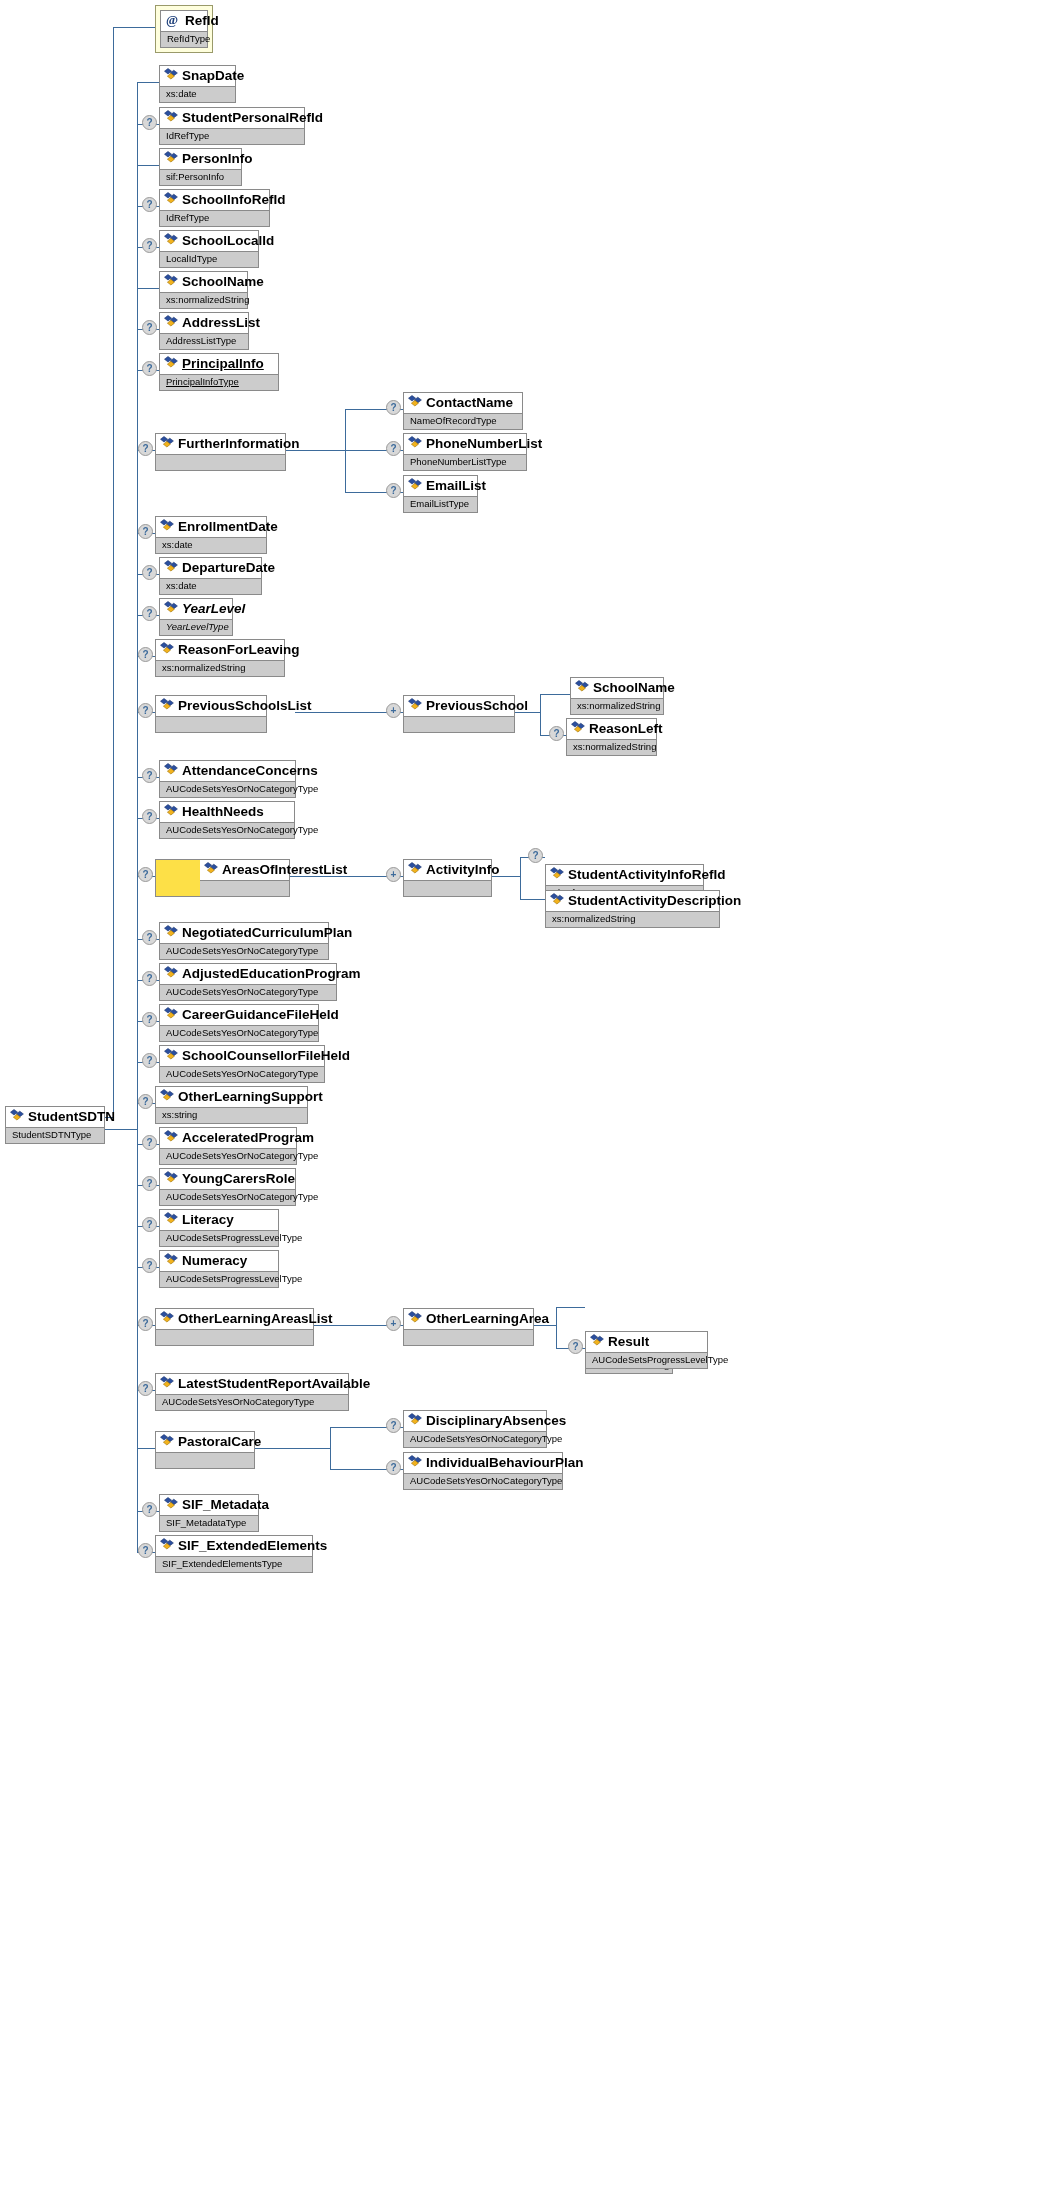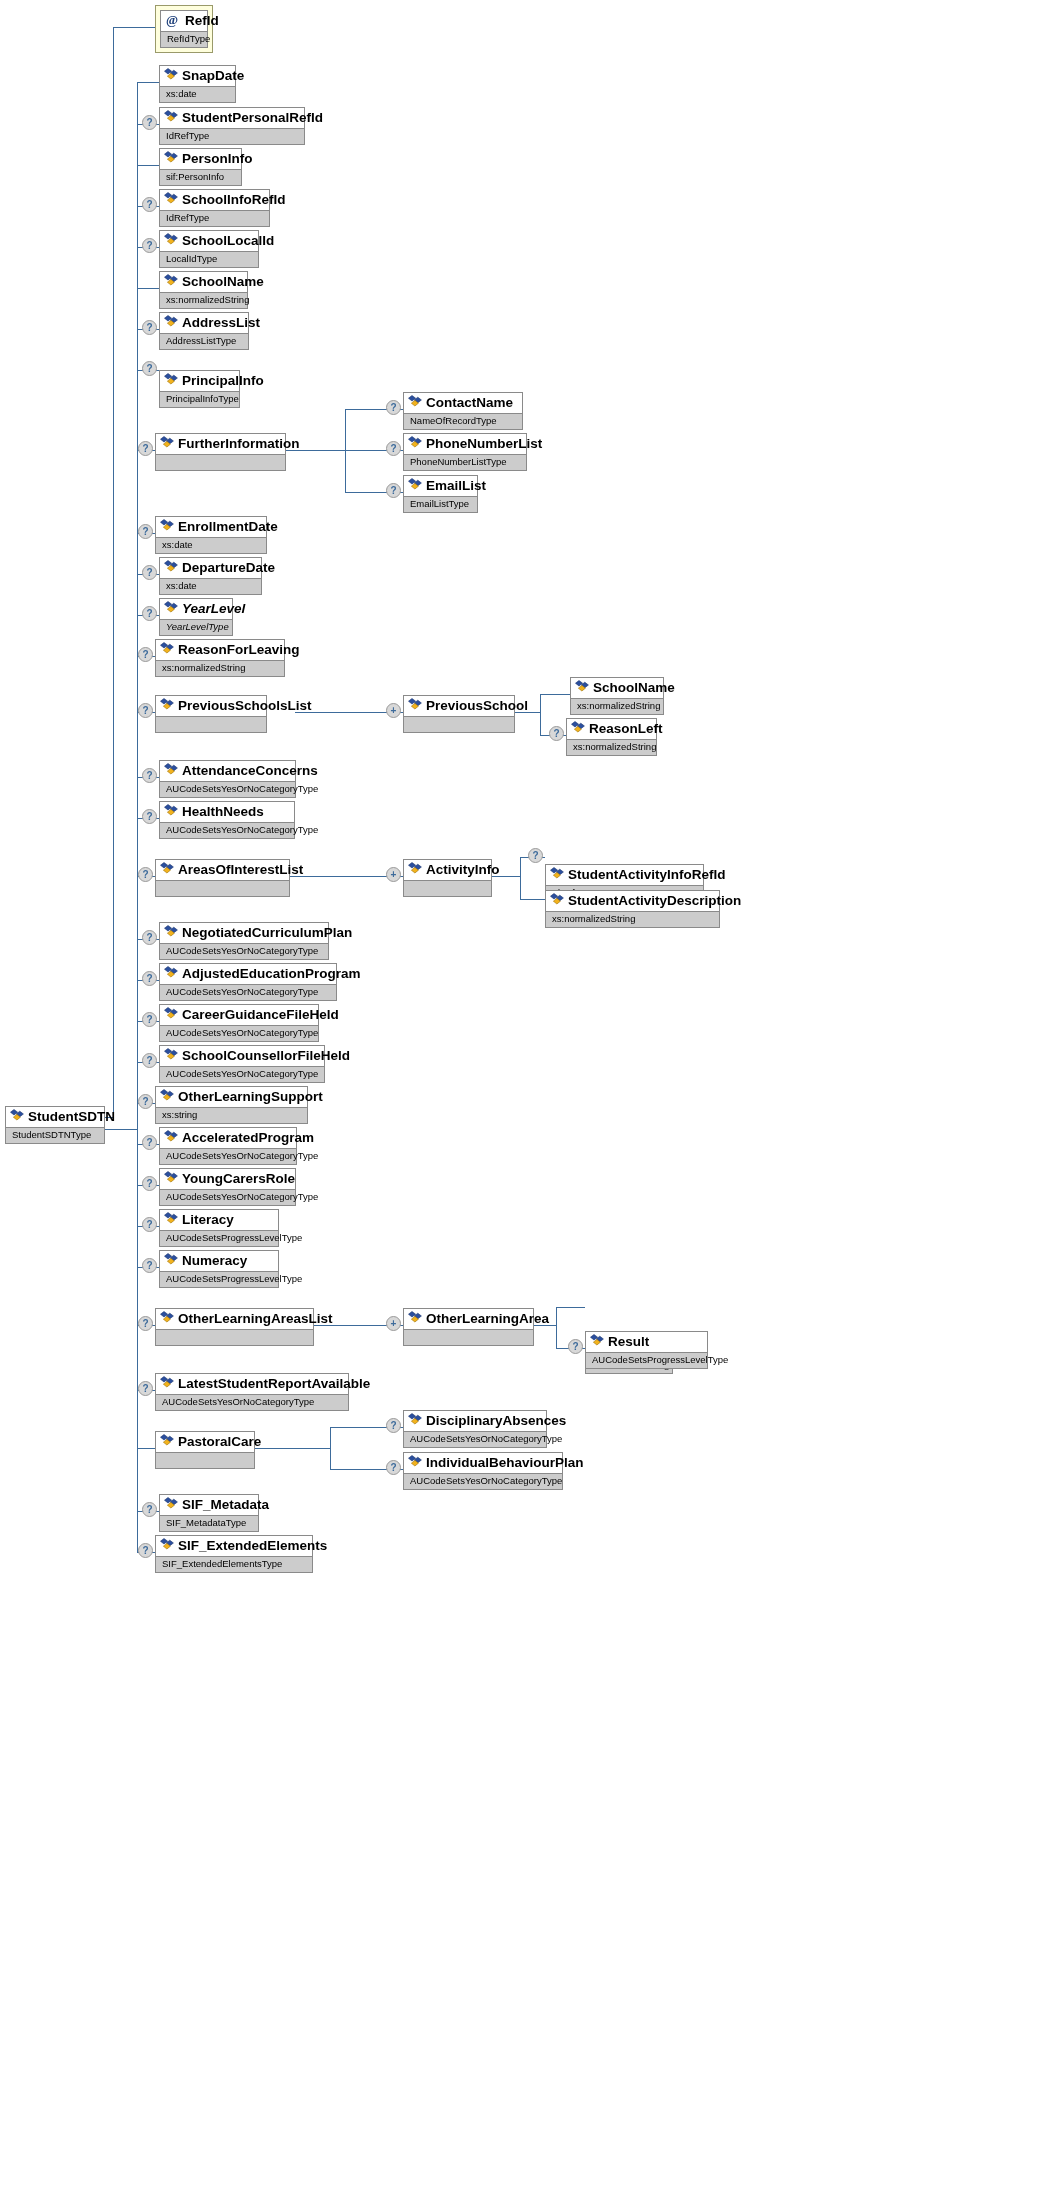--- a/index.html
+++ b/index.html
@@ -265,21 +265,21 @@
         <div>
           <div class="nm"><svg class="eicon" viewBox="0 0 14 13" xmlns="http://www.w3.org/2000/svg">
               <polygon points="4,0.5 7.6,3.2 4,6 0.5,3.2" fill="#2b4f9e" stroke="#16306b" stroke-width="0.6"></polygon>
               <polygon points="9.8,2.2 13.4,5 9.8,7.8 6.3,5" fill="#2b4f9e" stroke="#16306b" stroke-width="0.6"></polygon>
               <polygon points="6.9,5.4 10.4,8.2 6.9,11 3.4,8.2" fill="#f2b21c" stroke="#9c7007" stroke-width="0.6"></polygon>
             </svg><span>AddressList</span></div>
           <div class="ty">AddressListType</div>
         </div>
       </div>
       <div class="badge" style="left: 142px; top: 320px;">?</div>
-      <div class="node" style="left: 159px; top: 370px; width: 81px;">
+      <div class="node" style="left: 159px; top: 353px; width: 120px; text-decoration: underline;">
         <div>
           <div class="nm"><svg class="eicon" viewBox="0 0 14 13" xmlns="http://www.w3.org/2000/svg">
               <polygon points="4,0.5 7.6,3.2 4,6 0.5,3.2" fill="#2b4f9e" stroke="#16306b" stroke-width="0.6"></polygon>
               <polygon points="9.8,2.2 13.4,5 9.8,7.8 6.3,5" fill="#2b4f9e" stroke="#16306b" stroke-width="0.6"></polygon>
               <polygon points="6.9,5.4 10.4,8.2 6.9,11 3.4,8.2" fill="#f2b21c" stroke="#9c7007" stroke-width="0.6"></polygon>
             </svg><span>PrincipalInfo</span></div>
           <div class="ty">PrincipalInfoType</div>
         </div>
       </div>
       <div class="badge" style="left: 142px; top: 361px;">?</div>
@@ -364,21 +364,21 @@
         <div>
           <div class="nm"><svg class="eicon" viewBox="0 0 14 13" xmlns="http://www.w3.org/2000/svg">
               <polygon points="4,0.5 7.6,3.2 4,6 0.5,3.2" fill="#2b4f9e" stroke="#16306b" stroke-width="0.6"></polygon>
               <polygon points="9.8,2.2 13.4,5 9.8,7.8 6.3,5" fill="#2b4f9e" stroke="#16306b" stroke-width="0.6"></polygon>
               <polygon points="6.9,5.4 10.4,8.2 6.9,11 3.4,8.2" fill="#f2b21c" stroke="#9c7007" stroke-width="0.6"></polygon>
             </svg><span>HealthNeeds</span></div>
           <div class="ty">AUCodeSetsYesOrNoCategoryType</div>
         </div>
       </div>
       <div class="badge" style="left: 142px; top: 809px;">?</div>
-      <div class="node" style="left: 155px; top: 859px; width: 135px;">
+      <div class="node" style="left: 155px; top: 859px; width: 135px; padding-left: 44px;">
         <div>
           <div class="nm"><svg class="eicon" viewBox="0 0 14 13" xmlns="http://www.w3.org/2000/svg">
               <polygon points="4,0.5 7.6,3.2 4,6 0.5,3.2" fill="#2b4f9e" stroke="#16306b" stroke-width="0.6"></polygon>
               <polygon points="9.8,2.2 13.4,5 9.8,7.8 6.3,5" fill="#2b4f9e" stroke="#16306b" stroke-width="0.6"></polygon>
               <polygon points="6.9,5.4 10.4,8.2 6.9,11 3.4,8.2" fill="#f2b21c" stroke="#9c7007" stroke-width="0.6"></polygon>
             </svg><span>AreasOfInterestList</span></div>
           <div class="ty empty">&nbsp;</div>
         </div>
       </div>
       <div class="badge" style="left: 138px; top: 867px;">?</div>

